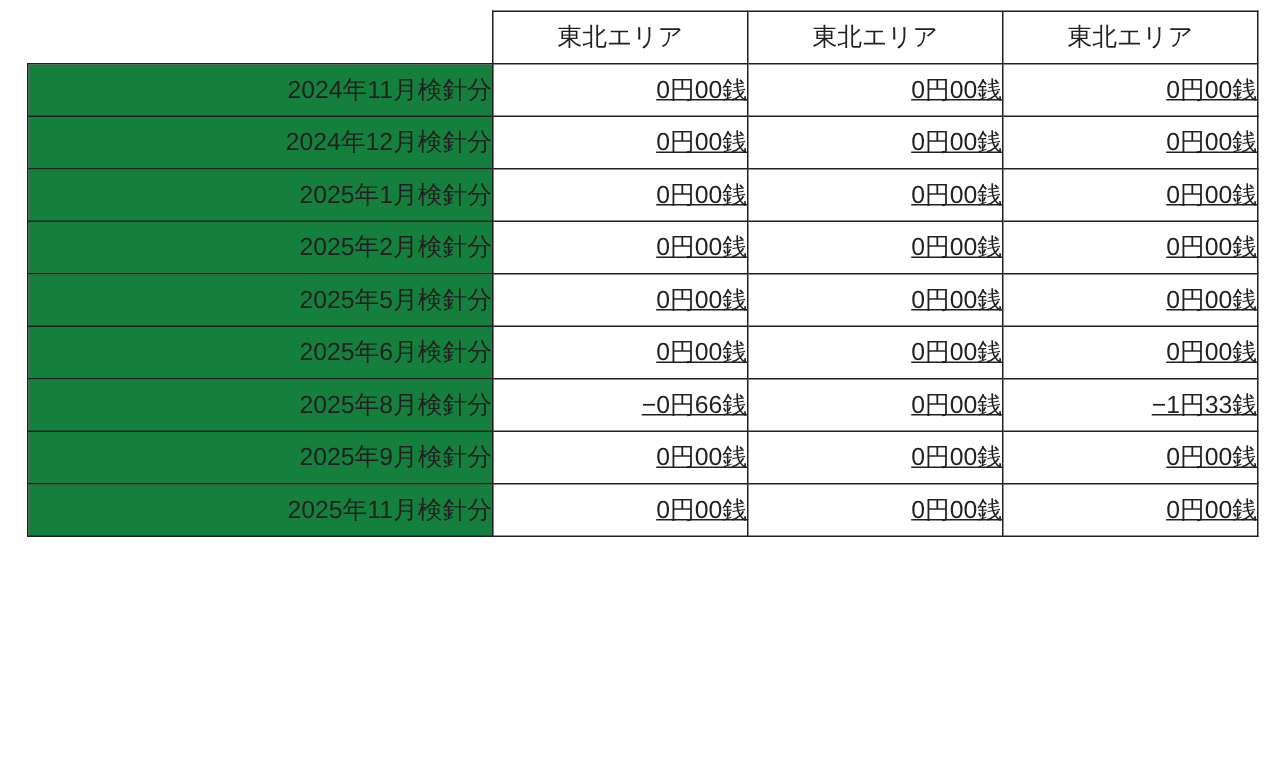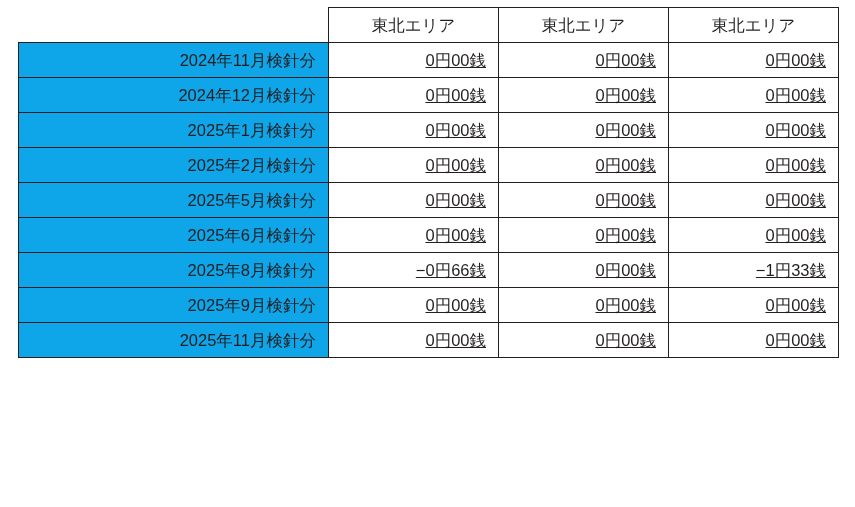--- a/index.html
+++ b/index.html
@@ -26,21 +26,21 @@
     margin-left: 18px;
     margin-top: 7px;
     width: 820px;
   }
   table.rate-table col.label-col { width: 310px; }
   table.rate-table col.area-col  { width: 170px; }
 
   table.rate-table th,
   table.rate-table td {
     height: 35px;
-    padding: 0 12px;
+    padding: 0 0;
     font-size: 16.5px;
     font-weight: normal;
     line-height: 1.1;
     box-sizing: border-box;
     vertical-align: middle;
   }
 
   
   th.corner {
     border: none;
@@ -49,21 +49,21 @@
   th.area-head {
     border: 1px solid #231f20;
     text-align: center;
     background: #ffffff;
     font-size: 16.5px;
   }
   
   td.row-label {
     border: 1px solid #231f20;
     text-align: right;
-    background: #0ea5e9;
+    background: #15803d;
   }
   td.value {
     border: 1px solid #231f20;
     text-align: right;
     background: #ffffff;
     text-decoration: underline;
   }
 </style>
 </head>
 <body>

